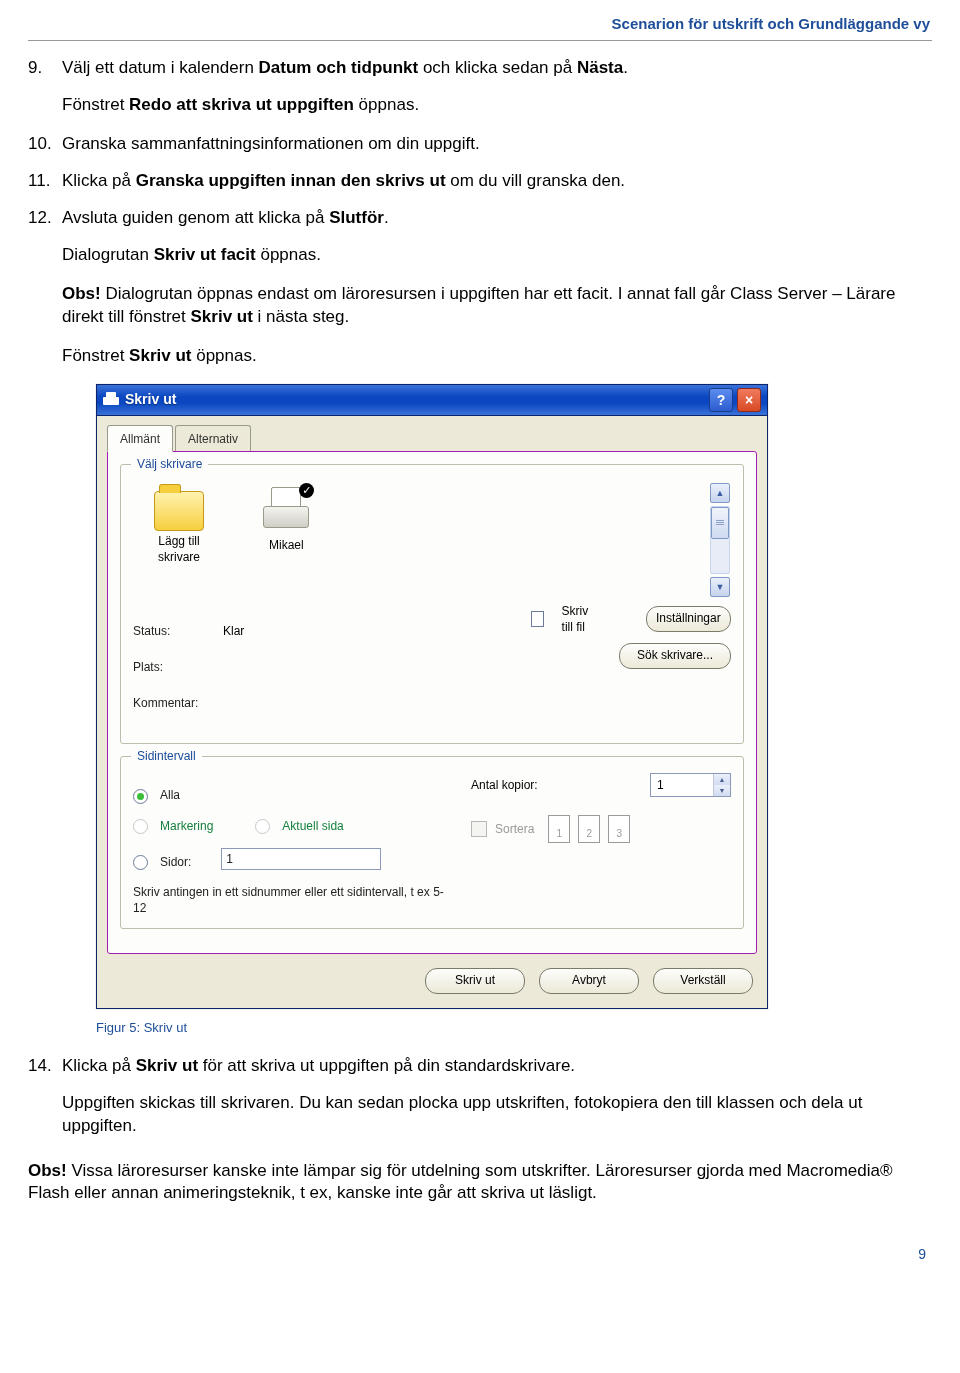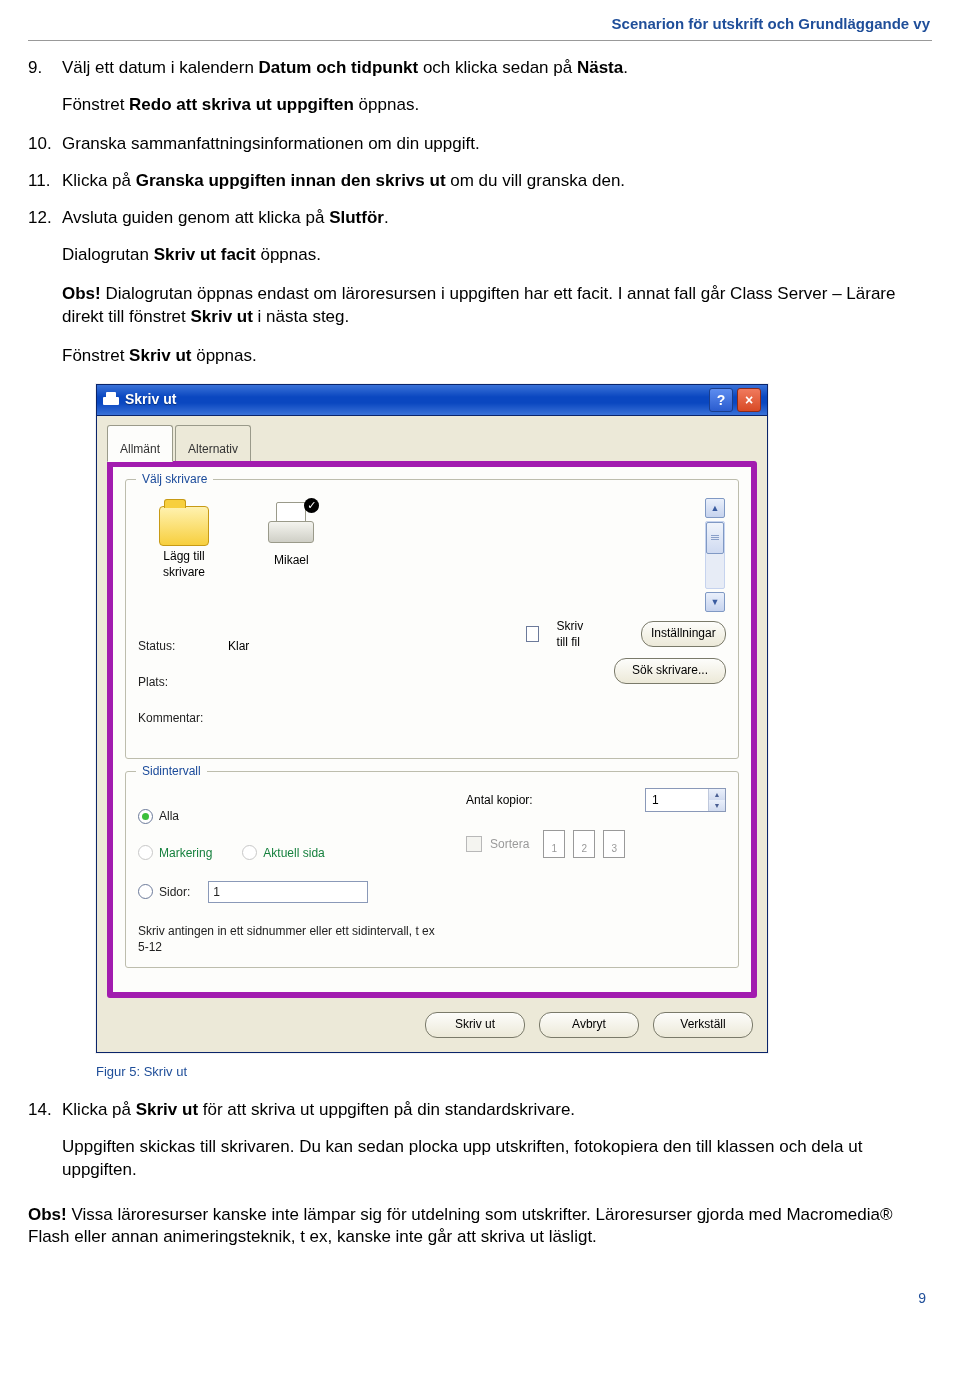--- a/index.html
+++ b/index.html
@@ -27,24 +27,24 @@
   .titlebar .printer-glyph span{display:block;width:16px;height:8px;background:#fff;position:relative;top:4px;border-radius:1px;}
   .titlebar .printer-glyph span:before{content:"";position:absolute;left:3px;top:-5px;width:10px;height:5px;background:#fff;border-radius:1px 1px 0 0;}
   .ttl{font-weight:bold;font-size:14px;flex:1;text-shadow:0 1px 1px rgba(0,0,0,.4);}
   .tb-btn{width:22px;height:22px;margin-left:4px;border-radius:3px;display:flex;align-items:center;justify-content:center;
           font-weight:bold;color:#fff;}
   .help-btn{background:linear-gradient(#5d8df0,#2a5ccf);border:1px solid #1a3e8c;}
   .close-btn{background:linear-gradient(#f07a5d,#d84a25);border:1px solid #8c2a1a;}
   .tb-btn span{font-size:14px;line-height:1;}
 
   .tabs{display:flex;padding:8px 0 0 10px;}
-  .tab{padding:15px 12px 4px;border:1px solid #9a9a8a;border-bottom:none;background:#ece9d8;
+  .tab{padding:5px 12px 4px;border:1px solid #9a9a8a;border-bottom:none;background:#ece9d8;
        border-radius:3px 3px 0 0;margin-right:2px;position:relative;top:1px;color:#333;}
   .tab.active{background:#fdfdfb;z-index:3;border-color:#9a9a8a;border-bottom:1px solid #fdfdfb;}
-  .tabbody{margin:0 10px 10px;border:6px solid #a21caf;background:#fdfdfb;padding:12px 12px 12px 12px;
+  .tabbody{margin:0 10px 10px;border:1px solid #a21caf;background:#fdfdfb;padding:12px 12px 12px 12px;
            border-radius:0 3px 3px 3px;position:relative;}
 
   .grp{border:1px solid #bdbdad;border-radius:3px;padding:16px 12px 12px 12px;position:relative;margin-bottom:12px;}
   .grp .legend{position:absolute;top:-9px;left:10px;background:#fdfdfb;padding:0 6px;color:#1a4a9a;}
 
   .printer-row{position:relative;height:118px;}
   .printer-item{display:inline-block;text-align:center;vertical-align:top;margin:6px 20px 0 8px;width:76px;}
   .printer-item .pi-ico{width:48px;height:44px;margin:0 auto 6px;display:flex;align-items:center;justify-content:center;position:relative;}
   .pi-ico.folder{background:linear-gradient(#fff2b0,#f7cf3e);border:1px solid #c79a15;border-radius:4px;width:48px;height:38px;position:relative;top:4px;}
   .pi-ico.folder:before{content:"";position:absolute;left:4px;top:-8px;width:20px;height:8px;background:#f7cf3e;border:1px solid #c79a15;border-bottom:none;border-radius:3px 3px 0 0;}
@@ -67,21 +67,21 @@
   .info-right{width:200px;}
   .chk-row{margin-bottom:8px;display:flex;align-items:center;justify-content:flex-start;gap:18px;}
   .chkbox{width:14px;height:14px;border:1px solid #6c7a9a;background:#fff;}
   .btn{display:block;width:120px;height:24px;line-height:22px;text-align:center;
        border:1px solid #7a7a6a;border-radius:12px;background:linear-gradient(#fdfdfb,#ece9d8);
        margin-bottom:6px;}
 
   .interval{display:flex;gap:18px;}
   .int-left{flex:1;}
   .int-right{width:260px;}
-  .radio-row{display:flex;align-items:center;margin:20px 0;gap:6px;color:#222;}
+  .radio-row{display:flex;align-items:flex-end;margin:14px 0;gap:12px;color:#222;}
   .radio-row.disabled{color:#15803d;}
   .radio{width:13px;height:13px;border-radius:50%;border:1px solid #6c7a9a;background:#fff;position:relative;flex:0 0 13px;}
   .radio.on:after{content:"";position:absolute;inset:3px;border-radius:50%;background:#3bbf3b;}
   .textin{border:1px solid #8a99b8;background:#fff;height:20px;width:150px;padding:0 4px;line-height:20px;}
   .spin{display:inline-flex;align-items:stretch;border:1px solid #8a99b8;background:#fff;height:22px;}
   .spin .val{width:50px;padding:0 6px;line-height:22px;}
   .spin .btns{display:flex;flex-direction:column;}
   .spin .btns div{width:16px;height:11px;border-left:1px solid #bfc8dc;background:linear-gradient(#eaf0fb,#d2dcf0);display:flex;align-items:center;justify-content:center;font-size:7px;color:#4a5f93;}
   .hint{font-size:12px;margin-top:6px;color:#222;}
   .copies-row{display:flex;align-items:center;gap:10px;}

